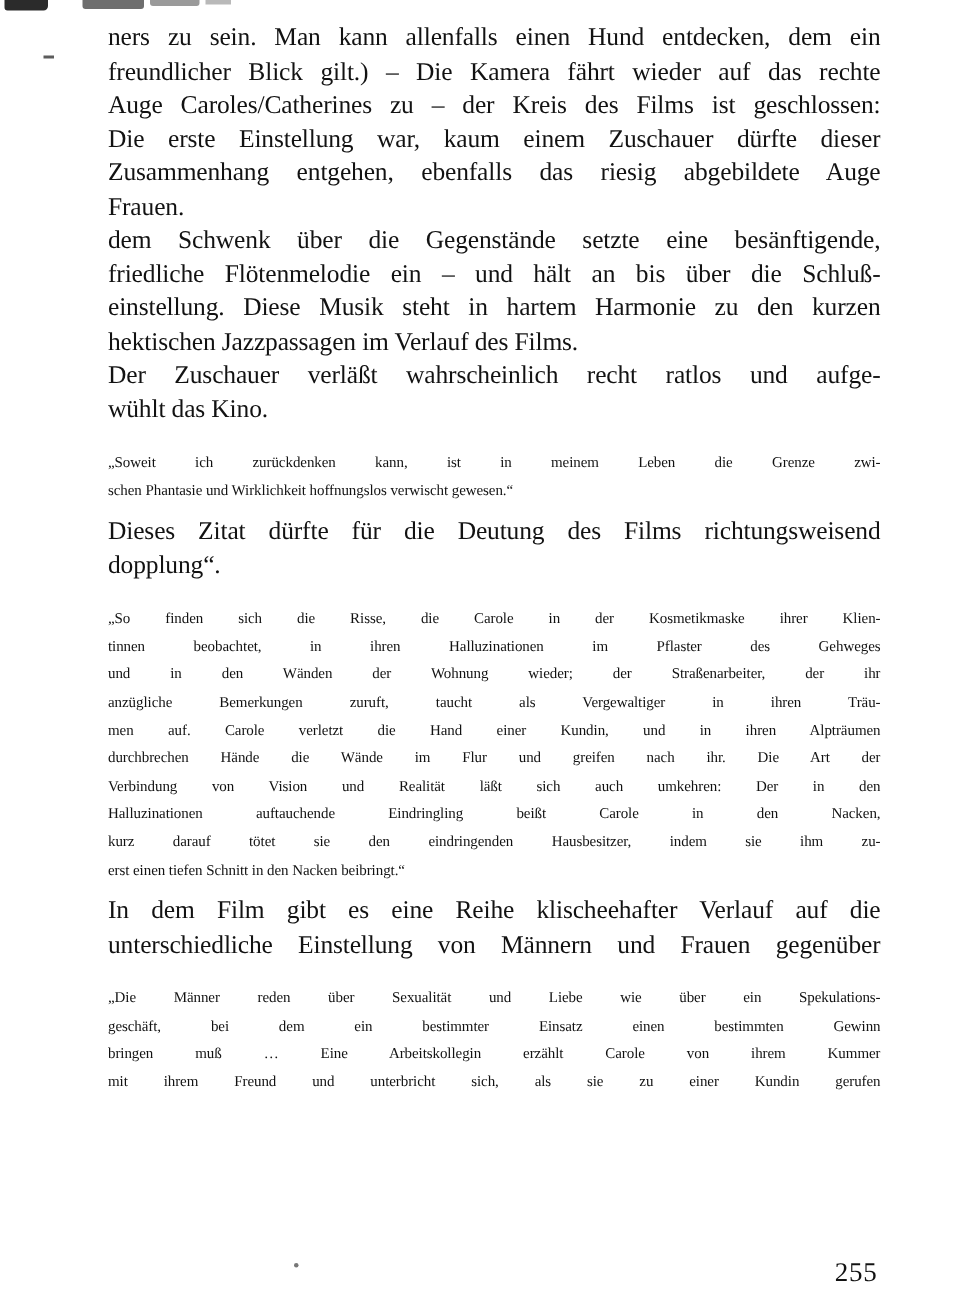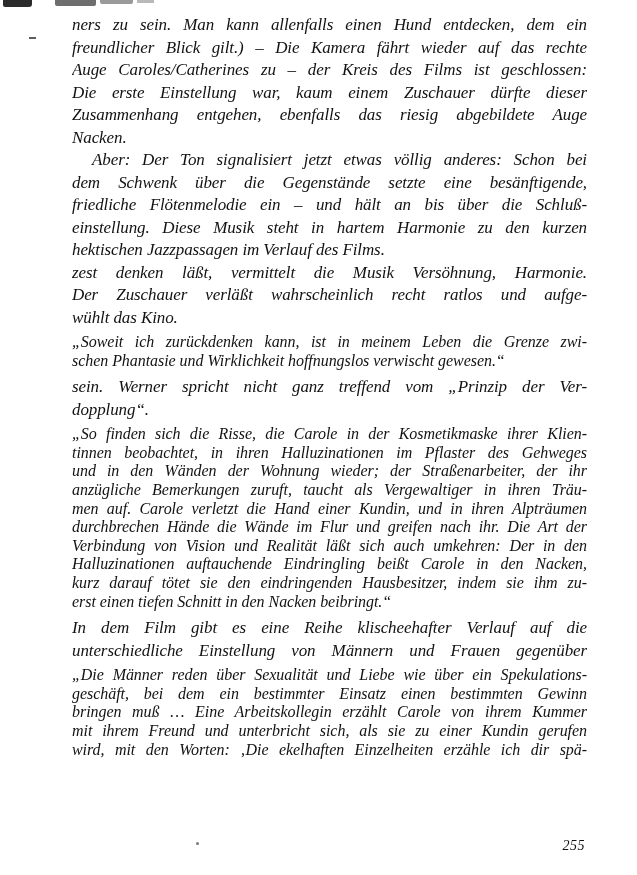--- a/index.html
+++ b/index.html
@@ -1,15 +1,15 @@
 <!DOCTYPE html>
 <html><head>
 <meta charset="utf-8">
 <style>
-  * { margin: 0; padding: 0; box-sizing: border-box; font-style: italic; }
+  * { margin: 0; padding: 0; box-sizing: border-box; }
   html, body { background: #ffffff; }
   .page {
     position: relative;
     width: 637px;
     height: 875px;
     background: #ffffff;
     overflow: hidden;
     font-family: "Liberation Serif", "DejaVu Serif", serif;
     color: #121212;
   }
@@ -19,39 +19,39 @@
     top: 14px;
     width: 515px;
   }
   .block { width: 100%; }
   .block.body {
     font-size: 17px;
     line-height: 22.5px;
     letter-spacing: -0.1px;
   }
   .block.quote {
-    font-size: 16px;
+    font-size: 10px;
     line-height: 18.6px;
     letter-spacing: -0.05px;
-    margin-top: 4px;
+    margin-top: 16px;
     margin-bottom: 6px;
   }
   .line {
     text-align: justify;
     text-align-last: justify;
     white-space: normal;
     overflow: hidden;
   }
   .line.last { text-align-last: left; }
   .line.indent { padding-left: 20px; }
   .page-number {
     position: absolute;
     top: 838px;
     right: 52px;
-    font-size: 14px;
+    font-size: 18px;
     letter-spacing: 0.5px;
   }
   
   .art { position: absolute; }
   .a1 { left: 3px;   top: 0; width: 29px; height: 7px; background: #2b2b2b; border-radius: 0 0 3px 2px; }
   .a2 { left: 55px;  top: 0; width: 41px; height: 6px; background: #6e6e6e; border-radius: 0 0 2px 2px; }
   .a3 { left: 100px; top: 0; width: 33px; height: 4px; background: #9a9a9a; border-radius: 0 0 2px 2px; }
   .a4 { left: 137px; top: 0; width: 17px; height: 3px; background: #b9b9b9; }
   .a5 { left: 29px;  top: 37px; width: 7px; height: 2px; background: #5c5c5c; }
   .a6 { left: 196px; top: 842px; width: 3px; height: 3px; background: #777777; border-radius: 50%; }
@@ -67,40 +67,38 @@
   <div class="art a5"></div>
   <div class="art a6"></div>
 
   <div class="text-col" id="text-col">
       <div class="block body">
         <div class="line">ners zu sein. Man kann allenfalls einen Hund entdecken, dem ein</div>
         <div class="line">freundlicher Blick gilt.) – Die Kamera fährt wieder auf das rechte</div>
         <div class="line">Auge Caroles/Catherines zu – der Kreis des Films ist geschlossen:</div>
         <div class="line">Die erste Einstellung war, kaum einem Zuschauer dürfte dieser</div>
         <div class="line">Zusammenhang entgehen, ebenfalls das riesig abgebildete Auge</div>
-        <div class="line last">Nacken.</div>
+        <div class="line last">Frauen.</div>
       </div>
       <div class="block body">
-        <div class="line indent">Aber: Der Ton signalisiert jetzt etwas völlig anderes: Schon bei</div>
         <div class="line">dem Schwenk über die Gegenstände setzte eine besänftigende,</div>
         <div class="line">friedliche Flötenmelodie ein – und hält an bis über die Schluß-</div>
         <div class="line">einstellung. Diese Musik steht in hartem Harmonie zu den kurzen</div>
         <div class="line last">hektischen Jazzpassagen im Verlauf des Films.</div>
       </div>
       <div class="block body">
-        <div class="line">zest denken läßt, vermittelt die Musik Versöhnung, Harmonie.</div>
         <div class="line">Der Zuschauer verläßt wahrscheinlich recht ratlos und aufge-</div>
         <div class="line last">wühlt das Kino.</div>
       </div>
       <div class="block quote">
         <div class="line">„Soweit ich zurückdenken kann, ist in meinem Leben die Grenze zwi-</div>
         <div class="line last">schen Phantasie und Wirklichkeit hoffnungslos verwischt gewesen.“</div>
       </div>
       <div class="block body">
-        <div class="line">sein. Werner spricht nicht ganz treffend vom „Prinzip der Ver-</div>
+        <div class="line">Dieses Zitat dürfte für die Deutung des Films richtungsweisend</div>
         <div class="line last">dopplung“.</div>
       </div>
       <div class="block quote">
         <div class="line">„So finden sich die Risse, die Carole in der Kosmetikmaske ihrer Klien-</div>
         <div class="line">tinnen beobachtet, in ihren Halluzinationen im Pflaster des Gehweges</div>
         <div class="line">und in den Wänden der Wohnung wieder; der Straßenarbeiter, der ihr</div>
         <div class="line">anzügliche Bemerkungen zuruft, taucht als Vergewaltiger in ihren Träu-</div>
         <div class="line">men auf. Carole verletzt die Hand einer Kundin, und in ihren Alpträumen</div>
         <div class="line">durchbrechen Hände die Wände im Flur und greifen nach ihr. Die Art der</div>
         <div class="line">Verbindung von Vision und Realität läßt sich auch umkehren: Der in den</div>
@@ -110,18 +108,17 @@
       </div>
       <div class="block body">
         <div class="line">In dem Film gibt es eine Reihe klischeehafter Verlauf auf die</div>
         <div class="line">unterschiedliche Einstellung von Männern und Frauen gegenüber</div>
       </div>
       <div class="block quote">
         <div class="line">„Die Männer reden über Sexualität und Liebe wie über ein Spekulations-</div>
         <div class="line">geschäft, bei dem ein bestimmter Einsatz einen bestimmten Gewinn</div>
         <div class="line">bringen muß … Eine Arbeitskollegin erzählt Carole von ihrem Kummer</div>
         <div class="line">mit ihrem Freund und unterbricht sich, als sie zu einer Kundin gerufen</div>
-        <div class="line">wird, mit den Worten: ‚Die ekelhaften Einzelheiten erzähle ich dir spä-</div>
       </div>
     </div>
 
   <div class="page-number">255</div>
 </div>
 
 </body></html>

